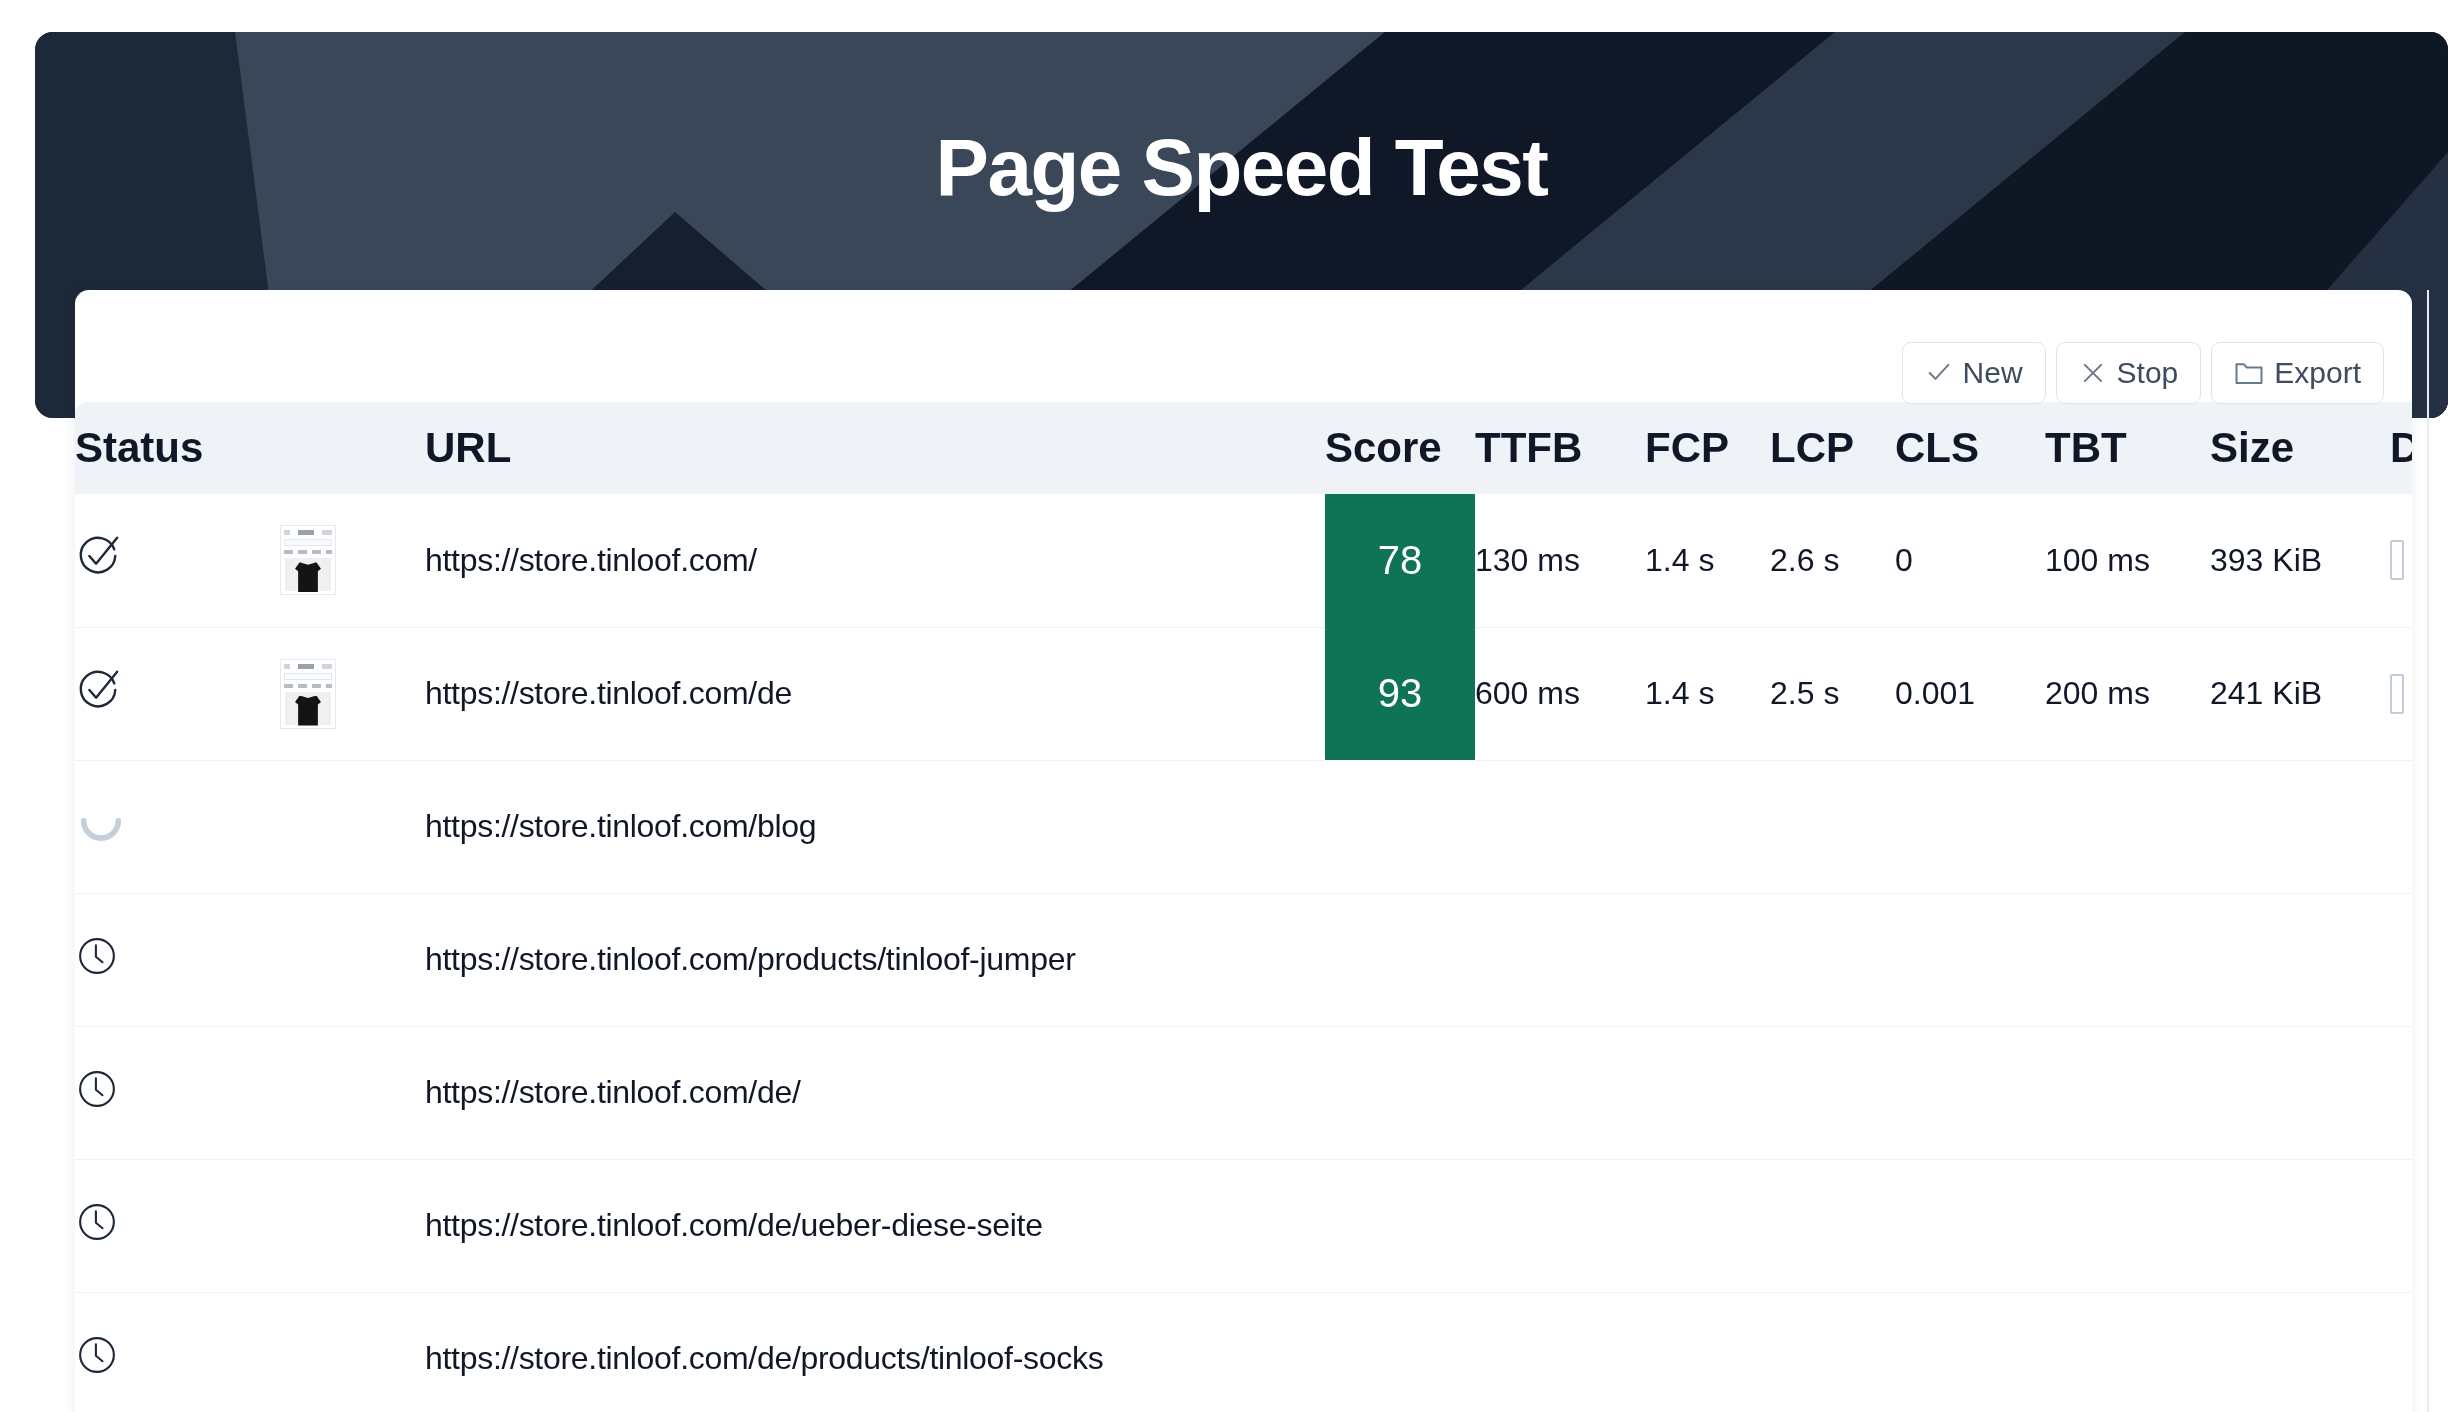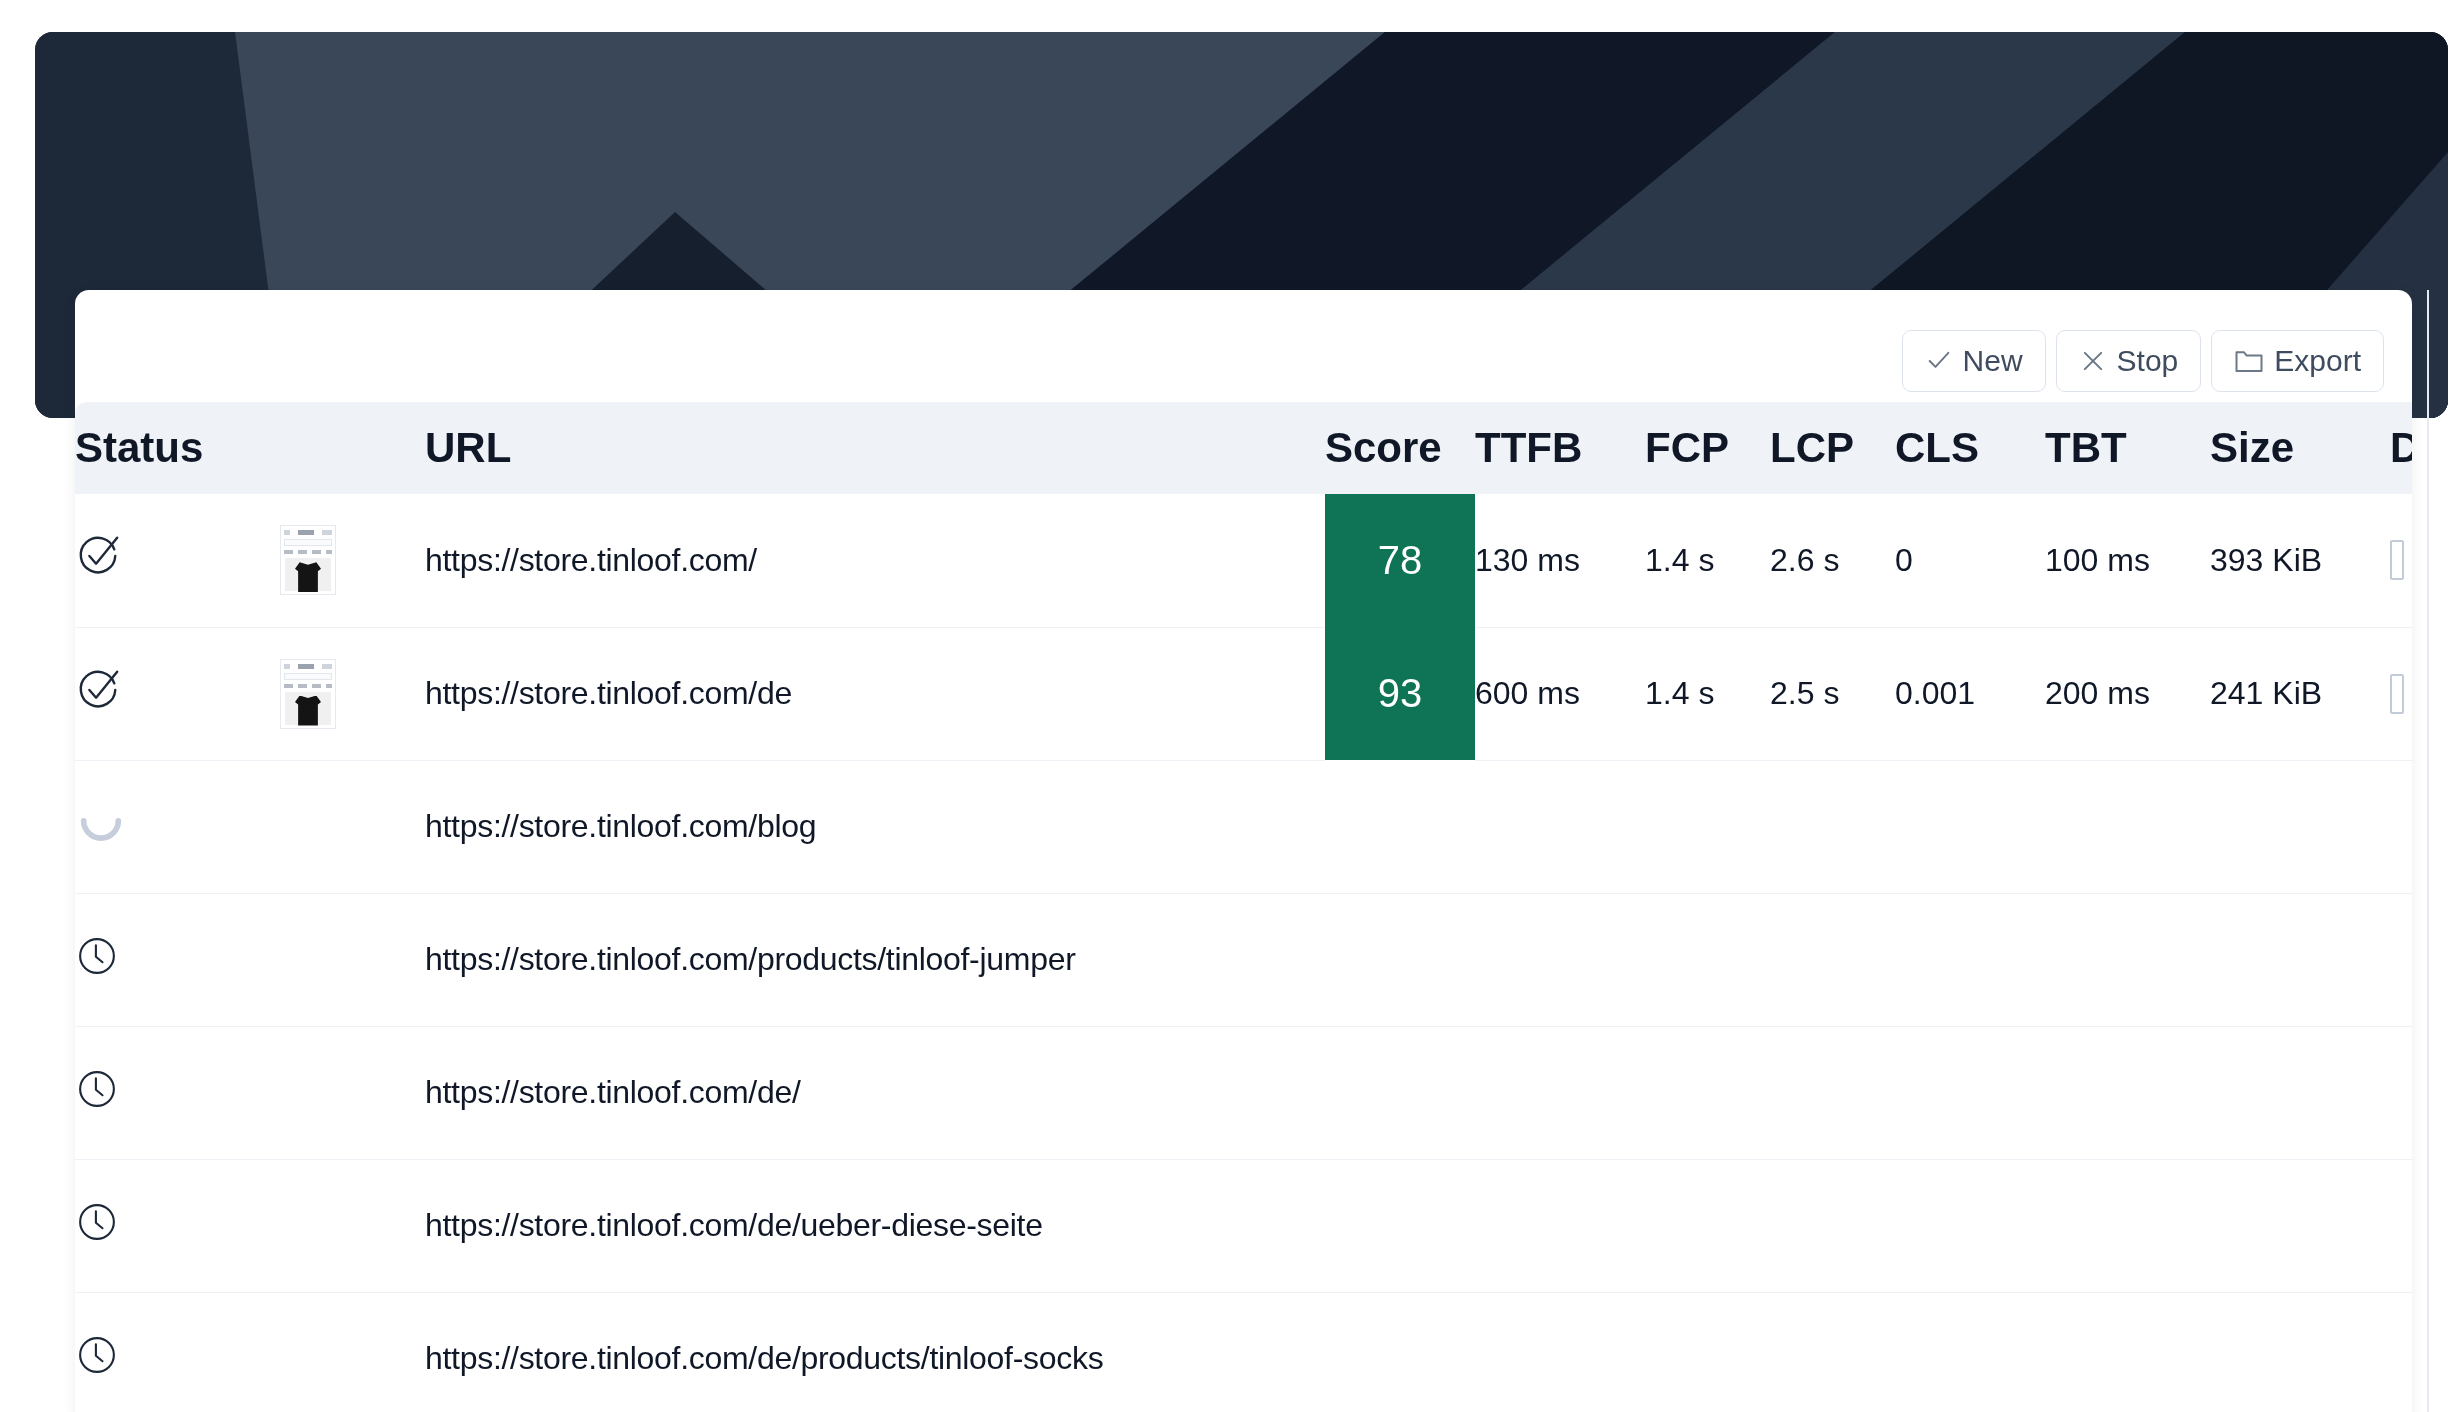--- a/index.html
+++ b/index.html
@@ -62,20 +62,21 @@
     padding: 0 22px;
     border: 1px solid #dde3ec;
     border-radius: 9px;
     background: #ffffff;
     color: #3f4c60;
     font-size: 30px;
     font-weight: 500;
     font-family: "Liberation Sans", sans-serif;
     cursor: pointer;
     white-space: nowrap;
+    margin-top: 12px;
   }
   .tb-btn svg { display:block; flex:none; }
 
   
   .tbl-wrap {
     position: absolute;
     top: 112px; left: 0; right: 0; bottom: 0;
   }
   table.speed {
     width: 2460px;
@@ -171,20 +172,21 @@
       <svg viewBox="0 0 2413 386" preserveAspectRatio="none" aria-hidden="true">
         <rect x="0" y="0" width="2413" height="386" fill="#1d2939"></rect>
         <polygon points="200,0 1350,0 880,386 250,386" fill="#3a4759"></polygon>
         <polygon points="1350,0 1800,0 1330,386 880,386" fill="#101828"></polygon>
         <polygon points="1800,0 2150,0 1680,386 1330,386" fill="#2b3849"></polygon>
         <polygon points="2150,0 2413,0 2413,386 1680,386" fill="#0f1724"></polygon>
         <polygon points="640,180 880,386 420,386" fill="#151f2e"></polygon>
         <polygon points="2413,120 2413,386 2180,386" fill="#253142"></polygon>
       </svg>
     </div>
+    <div class="hero-title">Page Speed Test</div>
   </div>
 
   <div class="card">
 
     <div class="toolbar">
       <button class="tb-btn">
         <span>
           <svg width="28" height="28" viewBox="0 0 24 24" fill="none" stroke="#6b7888" stroke-width="1.7" stroke-linecap="round" stroke-linejoin="round">
             <polyline points="4,12 9,17 20,5"></polyline>
           </svg>

